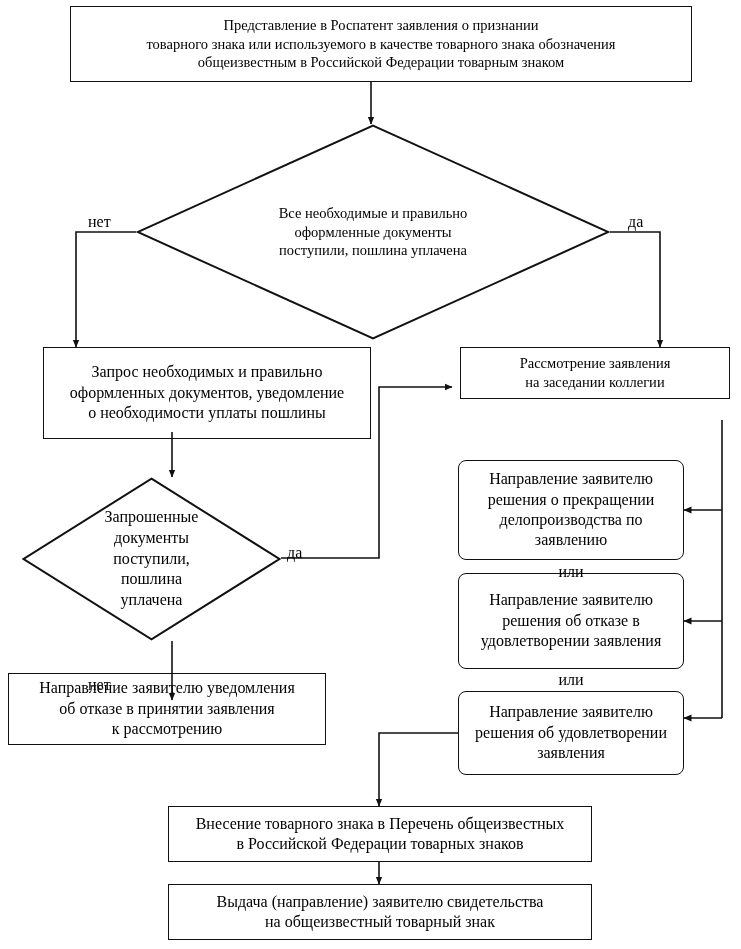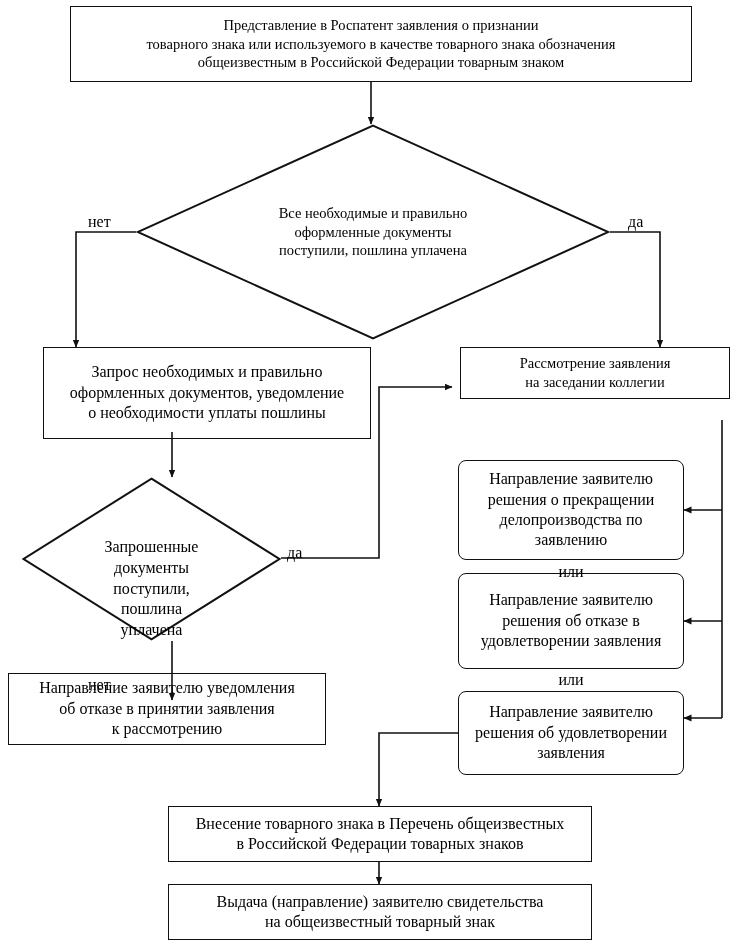--- a/index.html
+++ b/index.html
@@ -133,21 +133,21 @@
 поступили, пошлина уплачена</div>
   </div>
 
   <div class="node fs13" style="left:8px; top:347px; width:328px; height:92px;margin-left:35px;">Запрос необходимых и правильно
 оформленных документов, уведомление
 о необходимости уплаты пошлины</div>
 
   <div class="node fs14" style="left:452px; top:347px; width:270px; height:52px;margin-left:8px;">Рассмотрение заявления
 на заседании коллегии</div>
 
-  <div class="diamond fs13" style="left:22px; top:477px; width:259px; height:164px;align-items:flex-end;">
+  <div class="diamond fs13" style="left:22px; top:477px; width:259px; height:164px;">
     <svg viewBox="0 0 259 164" preserveAspectRatio="none">
       <polygon points="129.5,1.6 257.4,82 129.5,162.4 1.6,82" fill="#ffffff" stroke="#111111" stroke-width="2" vector-effect="non-scaling-stroke"></polygon>
     </svg>
     <div class="dtext">Запрошенные
 документы
 поступили,
 пошлина
 уплачена</div>
   </div>
 

